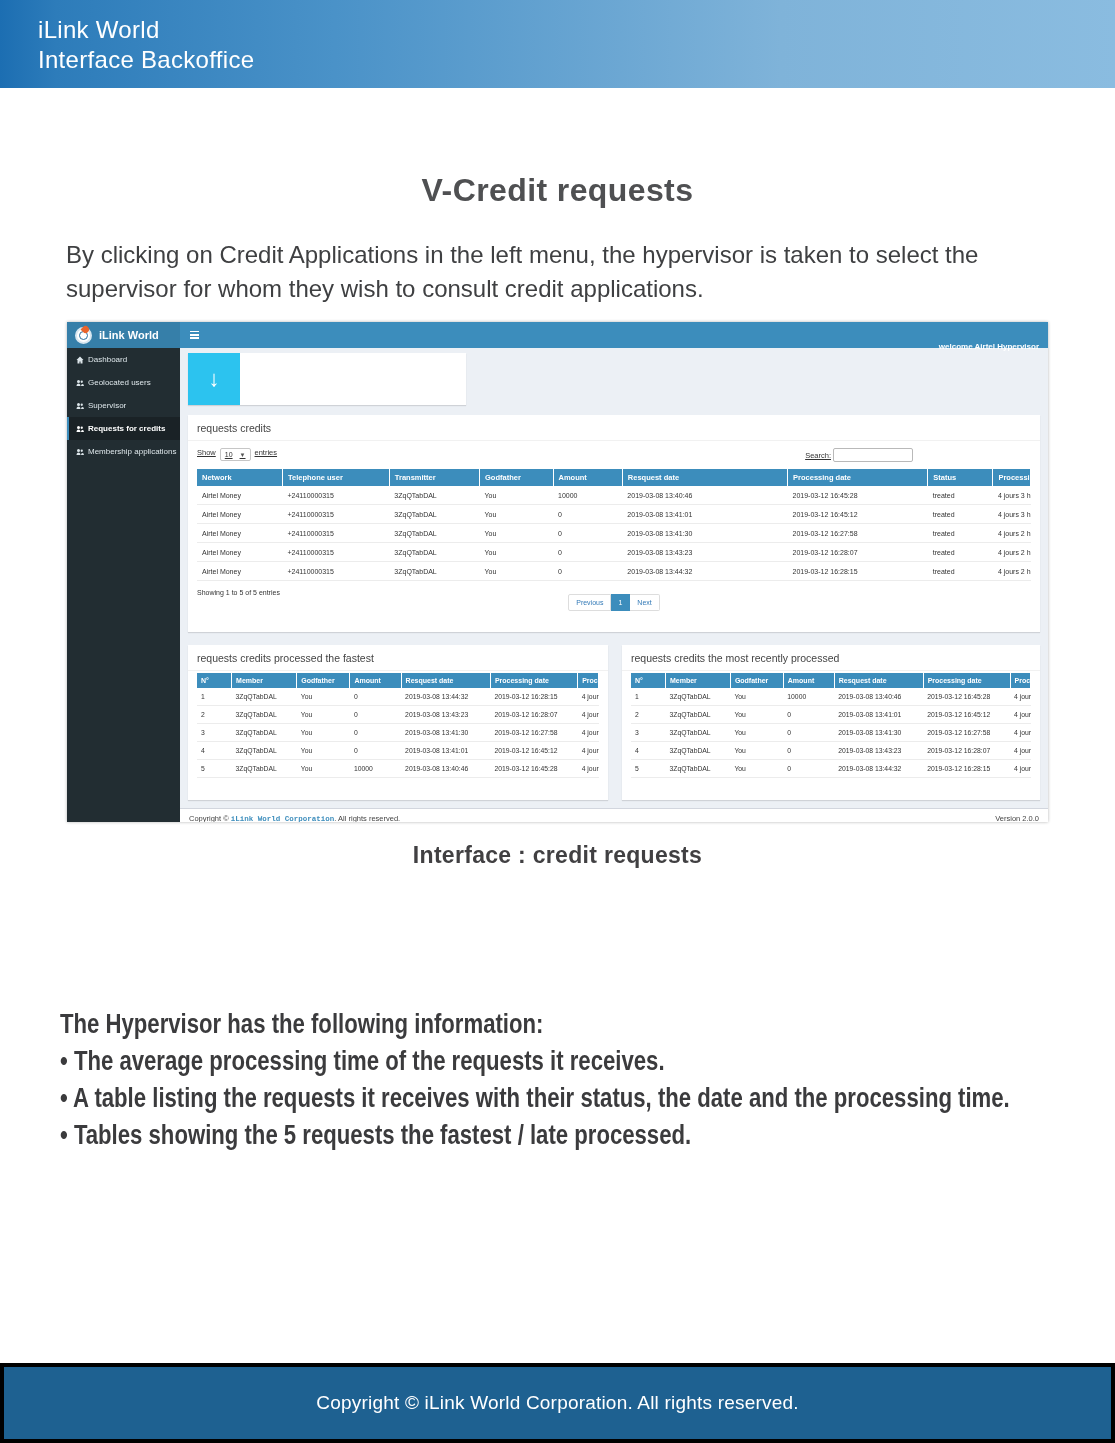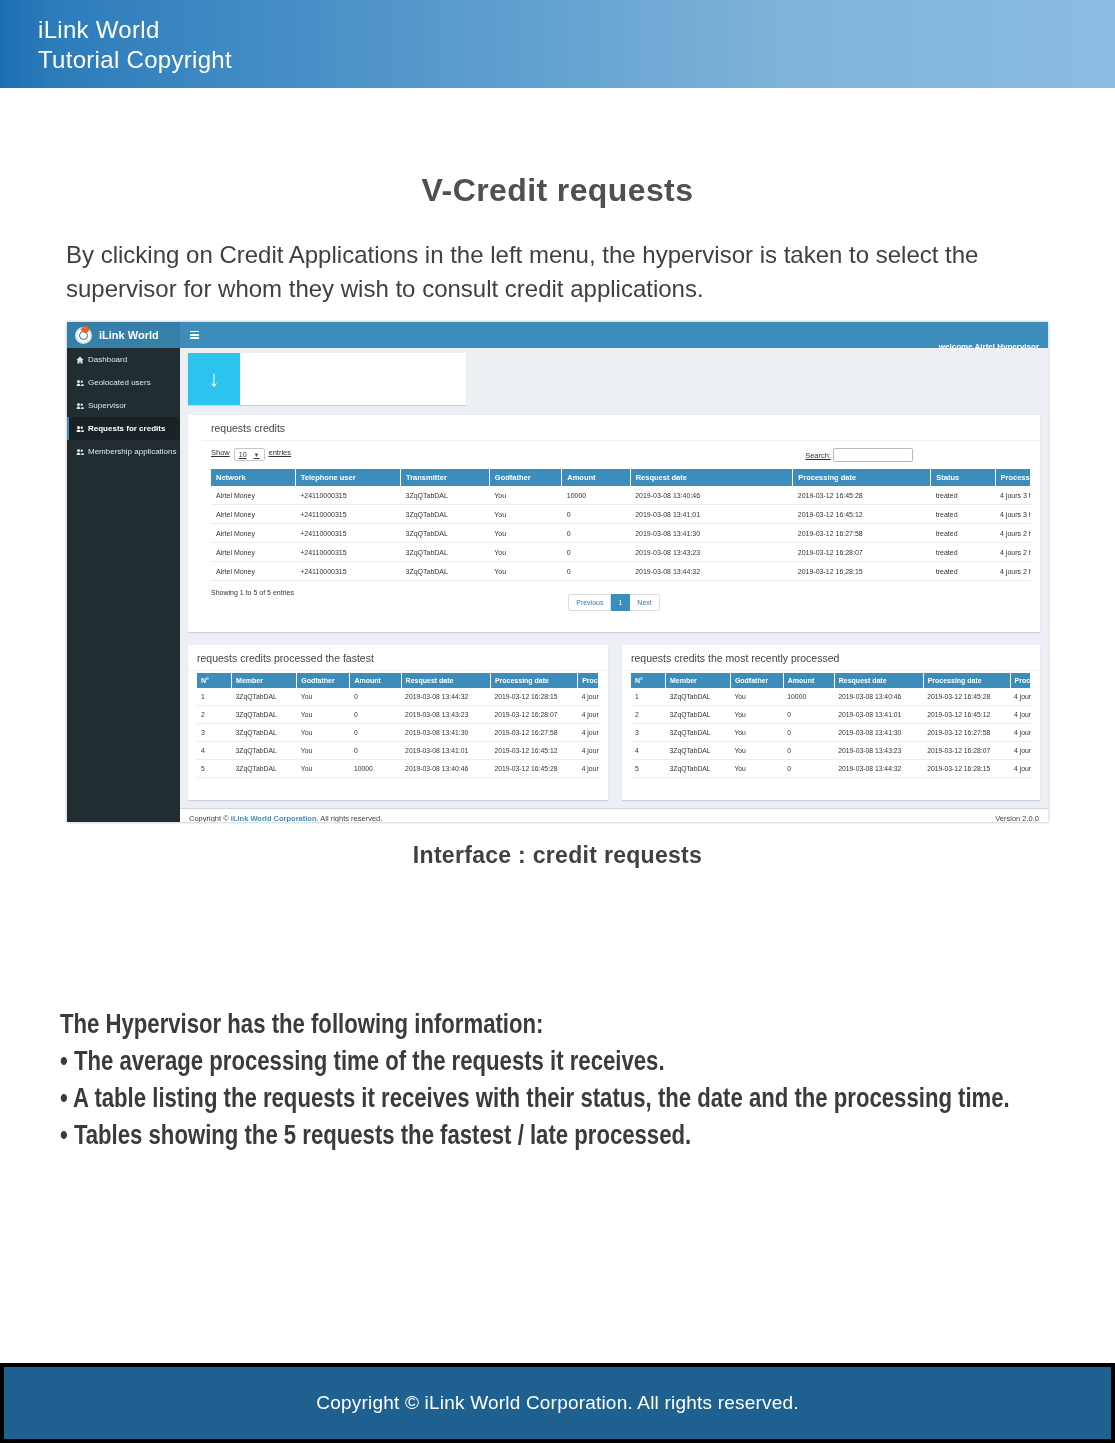--- a/index.html
+++ b/index.html
@@ -43,21 +43,21 @@
   .content{position:absolute;left:113px;top:26px;right:0;bottom:0;}
   .stat-card{position:absolute;left:8px;top:5px;width:278px;height:52px;background:#fff;
     box-shadow:0 1px 1px rgba(0,0,0,.12);display:flex;}
   .stat-icon{width:52px;height:52px;background:#2cc3ef;color:#fff;display:flex;align-items:center;
     justify-content:center;font-size:22px;flex:none;}
   .stat-body{padding:8px 0 0 10px;}
   .stat-label{font-size:6.5px;font-weight:bold;color:#4b4b4b;letter-spacing:.2px;}
   .stat-value{font-size:11px;font-weight:bold;color:#101010;margin-top:3px;}
 
   .panel{position:absolute;background:#fff;box-shadow:0 1px 1px rgba(0,0,0,.12);box-sizing:border-box;}
-  .panel-main{left:8px;top:67px;width:852px;height:217px;padding-left:14px;}
+  .panel-main{left:8px;top:67px;width:852px;height:217px;}
   .panel-title{font-size:10.5px;color:#444;padding:7px 9px 6px;border-bottom:1px solid #f1f1f1;}
   .controls{display:flex;align-items:flex-start;padding:7px 9px 5px;font-size:7.5px;color:#333;text-decoration:underline;}
   .lengthbox{display:inline-flex;align-items:center;gap:7px;border:1px solid #c6c6c6;border-radius:2px;
     padding:2px 4px;margin:0 4px;font-size:7px;background:#fff;cursor:pointer;}
   .caret{font-size:6px;color:#555;}
   .searchwrap{margin-left:auto;display:flex;align-items:center;gap:2px;margin-right:118px;}
   .search-input{width:80px;height:14px;border:1px solid #b9b9b9;border-radius:2px;box-sizing:border-box;}
 
   table.grid{border-collapse:collapse;width:calc(100% - 18px);margin:2px 9px 0;table-layout:fixed;}
   .grid th{background:#3c8dbc;color:#fff;font-size:7.5px;text-align:left;padding:4px 5px;
@@ -85,41 +85,41 @@
   .tbl-small td{font-size:6.8px;padding:5px 4px;}
   .tbl-small th:nth-child(1),.tbl-small td:nth-child(1){width:6.5%;}
   .tbl-small th:nth-child(2),.tbl-small td:nth-child(2){width:14%;}
   .tbl-small th:nth-child(3),.tbl-small td:nth-child(3){width:11%;}
   .tbl-small th:nth-child(4),.tbl-small td:nth-child(4){width:10.5%;}
   .tbl-small th:nth-child(5),.tbl-small td:nth-child(5){width:20%;}
   .tbl-small th:nth-child(6),.tbl-small td:nth-child(6){width:19.5%;}
 
   .app-footer{position:absolute;left:0;right:0;top:460px;height:40px;background:#fff;
     border-top:1px solid #d2d6de;font-size:7.5px;color:#444;padding:5px 9px;box-sizing:border-box;}
-  .app-footer .link{color:#3c8dbc;font-weight:bold;cursor:pointer;}
+  .app-footer .link{color:#3c8dbc;font-weight:bold;cursor:pointer;font-family:Liberation Mono, monospace;}
   .app-footer .ver{float:right;}
 
   
   .doc-caption{position:absolute;top:842px;left:0;width:1115px;text-align:center;
     font-size:23px;font-weight:bold;color:#414042;letter-spacing:.3px;}
   .info-block{position:absolute;top:1006px;left:60px;}
   .info-line{font-size:27px;font-weight:bold;color:#3b3b3d;line-height:37px;
     transform:scaleX(.82);transform-origin:0 50%;white-space:nowrap;}
   .doc-footer{position:absolute;left:0;top:1363px;width:1115px;height:80px;box-sizing:border-box;
     background:#1e6191;border:4px solid #000;display:flex;align-items:center;justify-content:center;
     color:#fff;font-size:19px;letter-spacing:.2px;}
 </style>
 </head>
 <body>
 
 <div class="page">
 
   <div class="doc-header">
     <div>iLink World</div>
-    <div>Tutorial Copyright</div>
+    <div>Interface Backoffice</div>
   </div>
 
   <div class="doc-title">V-Credit requests</div>
   <div class="doc-intro">By clicking on Credit Applications in the left menu, the hypervisor is taken to select the supervisor for whom they wish to consult credit applications.</div>
 
   <div class="shot">
 
     <div class="logo-box">
       <span class="logo-circle">
           <i></i>

